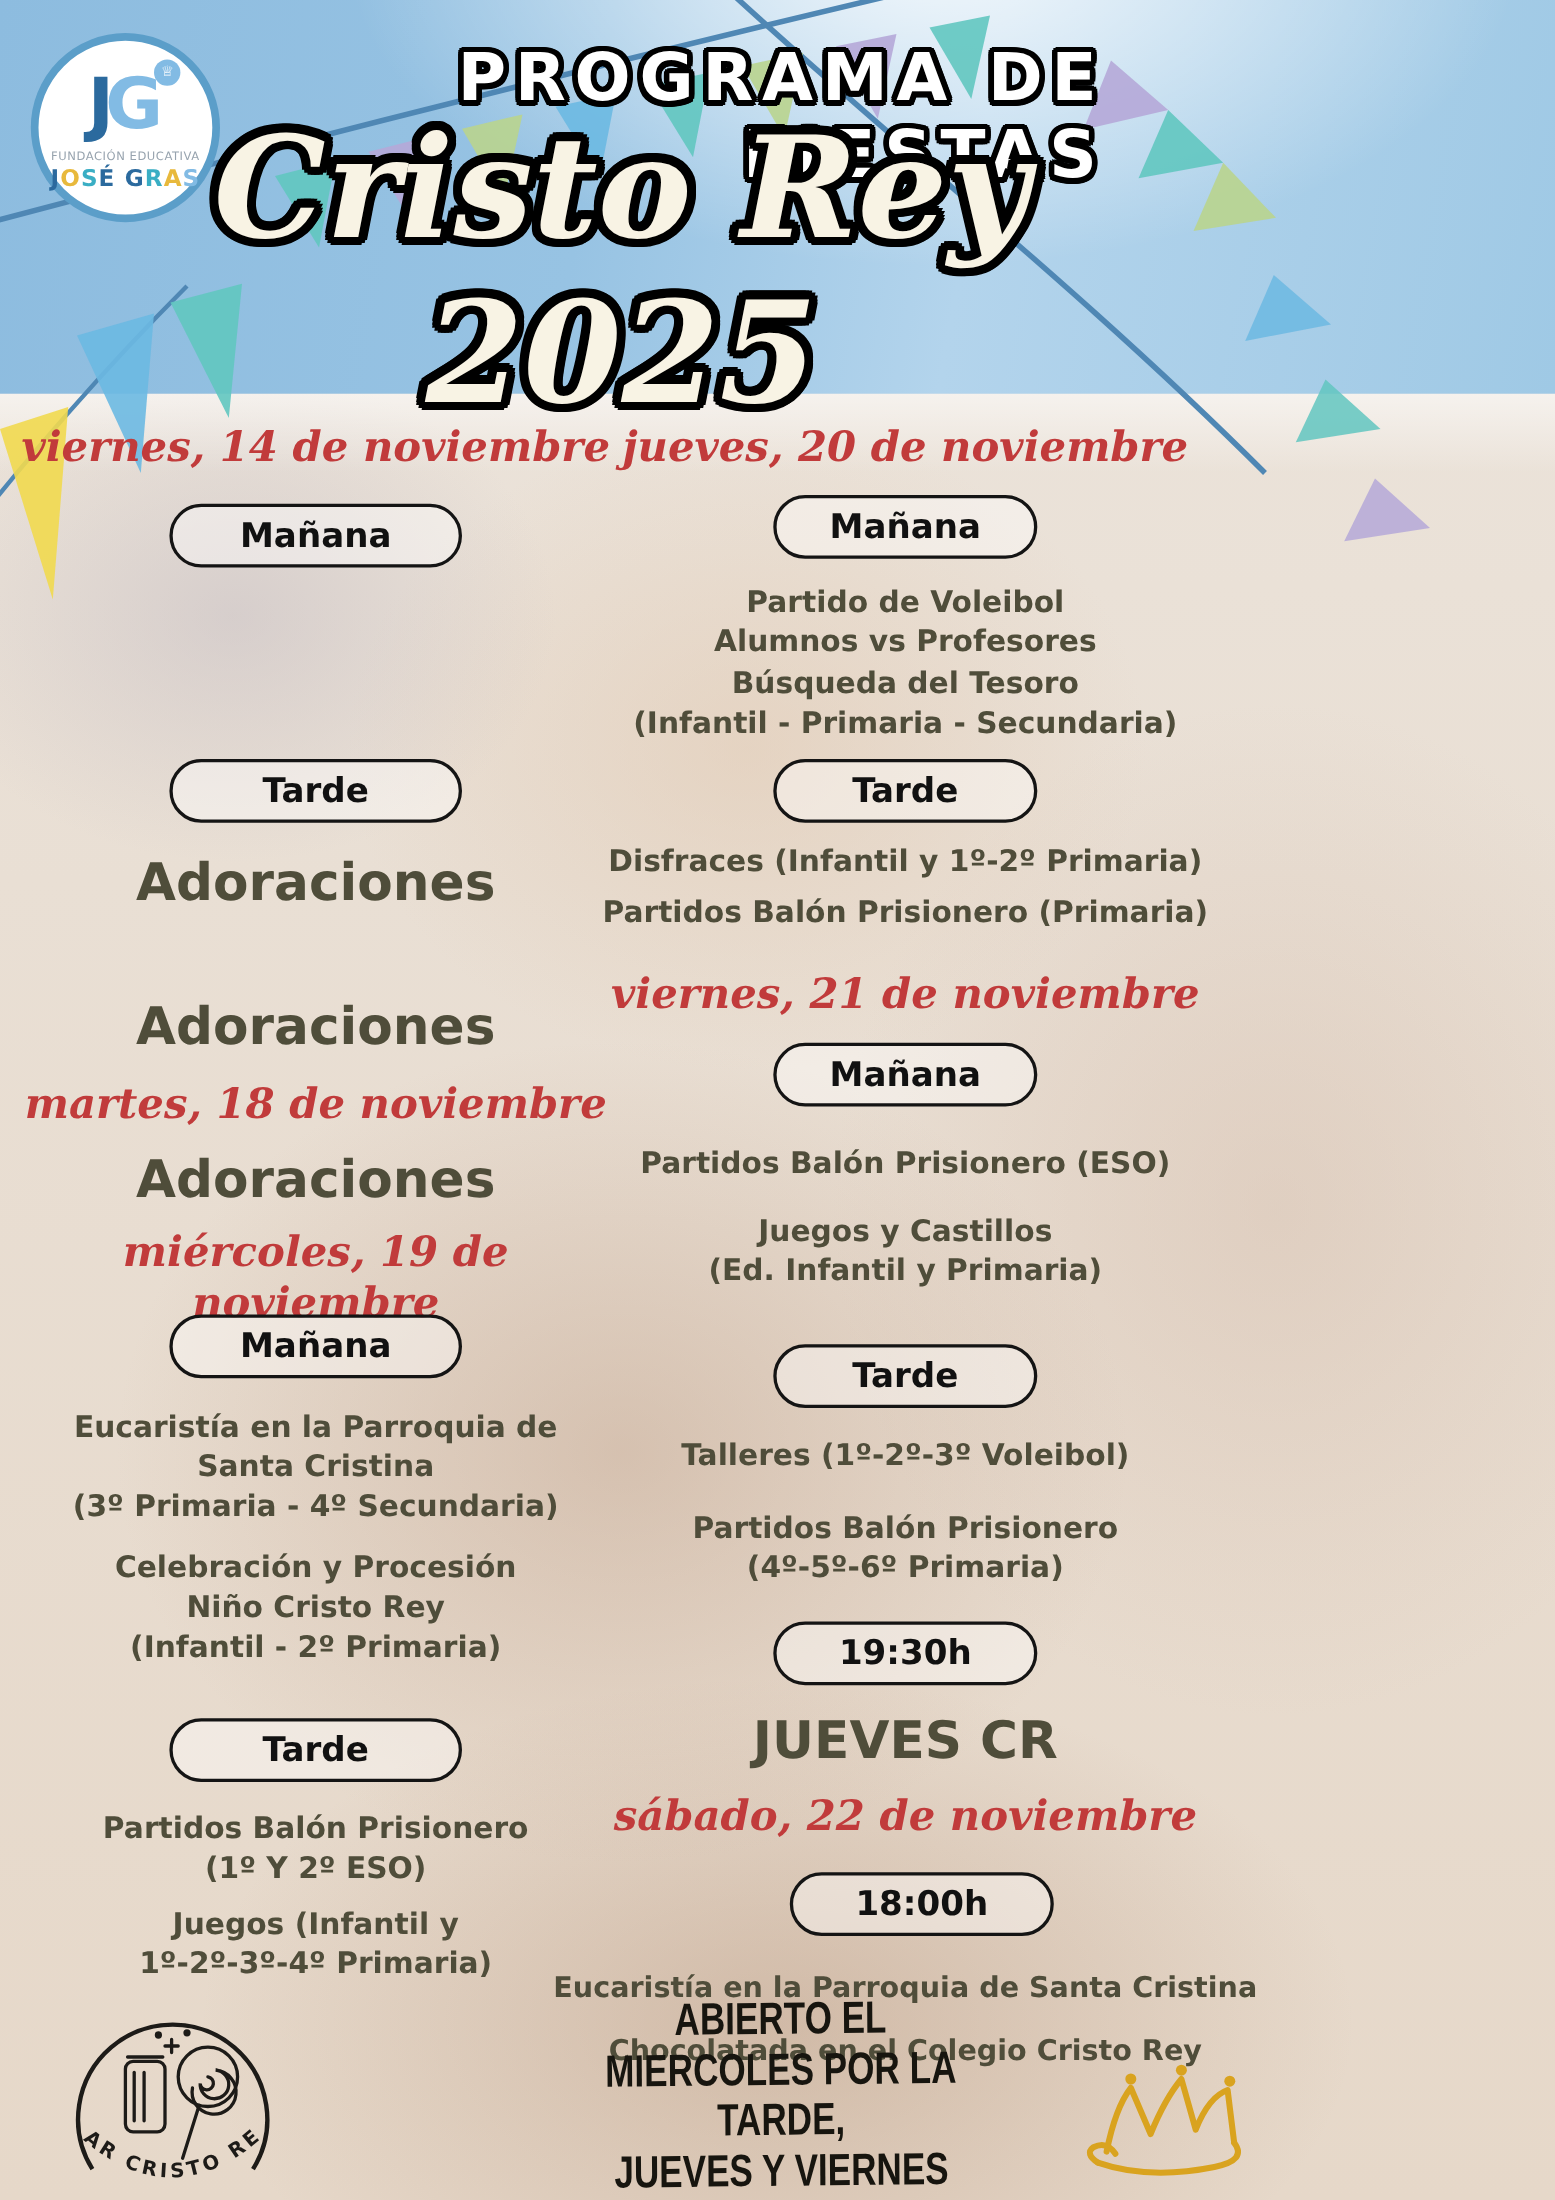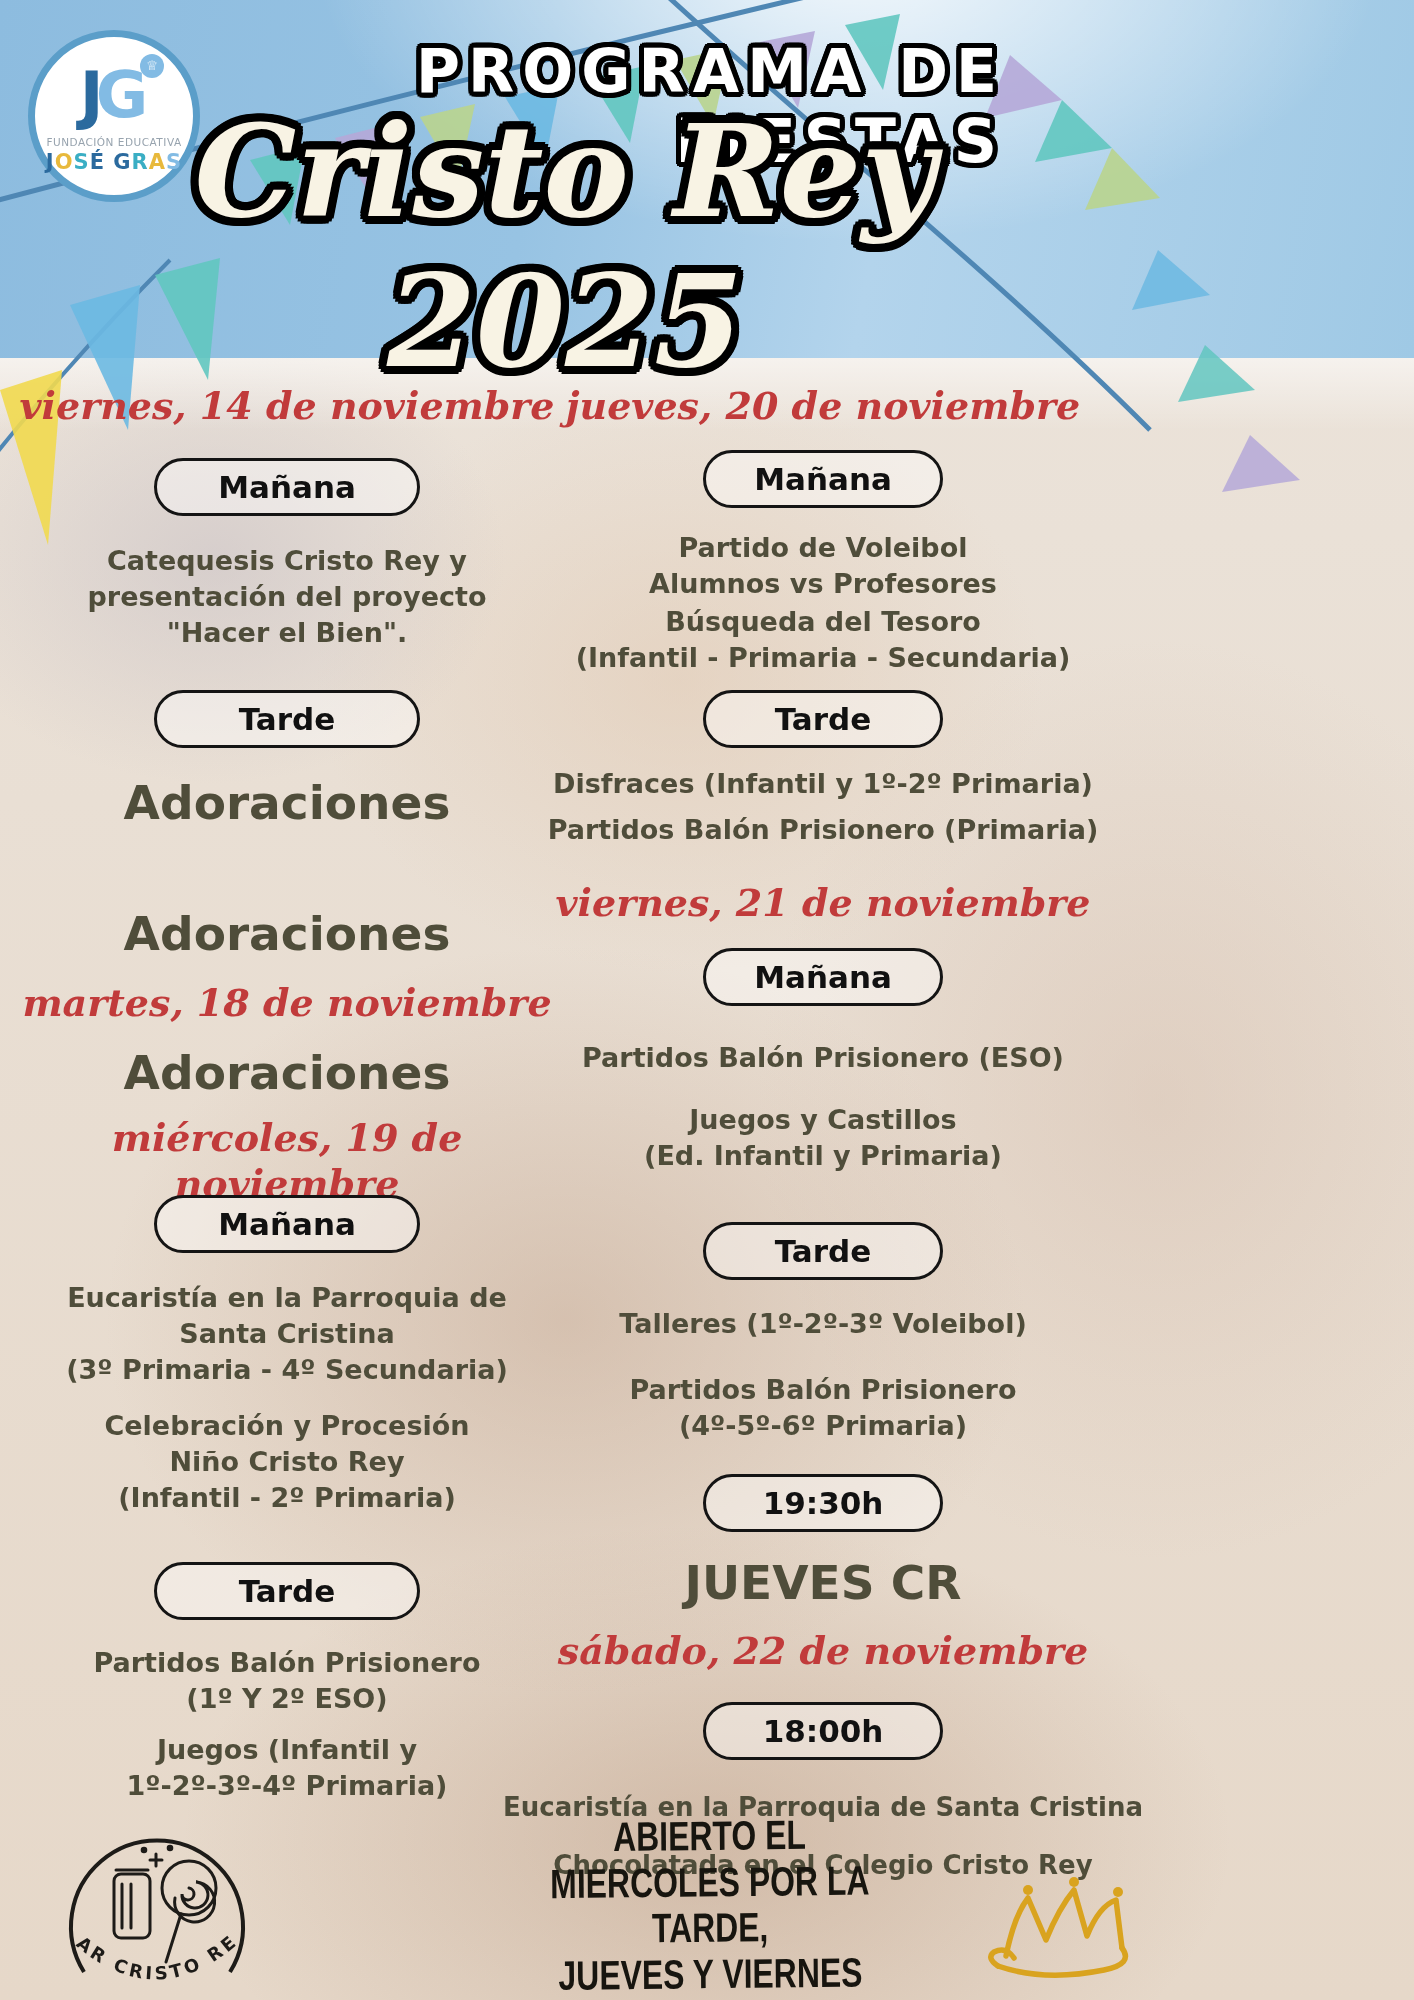--- a/index.html
+++ b/index.html
@@ -130,23 +130,20 @@
     <div class="logo-fund">FUNDACIÓN EDUCATIVA</div>
     <div class="logo-name"><span style="color: rgb(43, 106, 158);">J</span><span style="color: rgb(232, 185, 60);">O</span><span style="color: rgb(58, 174, 196);">S</span><span style="color: rgb(43, 106, 158);">É</span><span> </span><span style="color: rgb(43, 106, 158);">G</span><span style="color: rgb(58, 174, 196);">R</span><span style="color: rgb(232, 185, 60);">A</span><span style="color: rgb(130, 187, 228);">S</span></div>
   </div>
 
   <div class="program-title abs" style="left:135px;top:36px;width:870px;text-align:right;">PROGRAMA DE FIESTAS</div>
   <div class="main-title abs" style="left:0px;top:96px;width:1130px;">Cristo Rey 2025</div>
 
 
   <div class="date abs" style="left:7px;top:383px;width:560px;">viernes, 14 de noviembre</div>
   <div class="pill abs" style="left:154px;top:458px;width:266px;">Mañana</div>
-  <div class="ev pre abs" style="left:17px;top:543px;width:540px;">Catequesis Cristo Rey y
-presentación del proyecto
-"Hacer el Bien".</div>
   <div class="pill abs" style="left:154px;top:690px;width:266px;">Tarde</div>
   <div class="ev ev-lg abs" style="left:17px;top:772px;width:540px;">Adoraciones</div>
   <div class="ev ev-lg abs" style="left:17px;top:903px;width:540px;">Adoraciones</div>
   <div class="date abs" style="left:7px;top:980px;width:560px;">martes, 18 de noviembre</div>
   <div class="ev ev-lg abs" style="left:17px;top:1042px;width:540px;">Adoraciones</div>
   <div class="date abs" style="left:7px;top:1115px;width:560px;">miércoles, 19 de noviembre</div>
   <div class="pill abs" style="left:154px;top:1195px;width:266px;">Mañana</div>
   <div class="ev pre abs" style="left:17px;top:1280px;width:540px;">Eucaristía en la Parroquia de
 Santa Cristina
 (3º Primaria - 4º Secundaria)</div>
@@ -173,21 +170,21 @@
   <div class="ev abs" style="left:493px;top:1040px;width:660px;">Partidos Balón Prisionero (ESO)</div>
   <div class="ev pre abs" style="left:493px;top:1102px;width:660px;">Juegos y Castillos
 (Ed. Infantil y Primaria)</div>
   <div class="pill abs" style="left:703px;top:1222px;width:240px;">Tarde</div>
   <div class="ev abs" style="left:493px;top:1306px;width:660px;">Talleres (1º-2º-3º Voleibol)</div>
   <div class="ev pre abs" style="left:493px;top:1372px;width:660px;">Partidos Balón Prisionero
 (4º-5º-6º Primaria)</div>
   <div class="pill abs" style="left:703px;top:1474px;width:240px;">19:30h</div>
   <div class="ev ev-lg abs" style="left:493px;top:1552px;width:660px;">JUEVES CR</div>
   <div class="date abs" style="left:513px;top:1628px;width:620px;">sábado, 22 de noviembre</div>
-  <div class="pill abs" style="left:703px;top:1702px;width:240px;">18:00h</div>
+  <div class="pill abs" style="left:718px;top:1702px;width:240px;">18:00h</div>
   <div class="ev abs" style="left:443px;top:1790px;width:760px;font-size:26px;">Eucaristía en la Parroquia de Santa Cristina</div>
   <div class="ev abs" style="left:443px;top:1848px;width:760px;font-size:26px;">Chocolatada en el Colegio Cristo Rey</div>
 
   <svg class="barlogo abs" style="left:52px;top:1826px;" width="210" height="176" viewBox="0 0 210 176">
     <path d="M 32 146 A 86 86 0 1 1 178 146" fill="none" stroke="#1d1b18" stroke-width="4"></path>
     <g stroke="#1d1b18" stroke-width="3" fill="none" stroke-linecap="round">
       <rect x="62" y="48" width="36" height="64" rx="7"></rect>
       <line x1="70" y1="58" x2="70" y2="102"></line>
         <line x1="79" y1="58" x2="79" y2="102"></line>
       <line x1="64" y1="44" x2="96" y2="44"></line>

